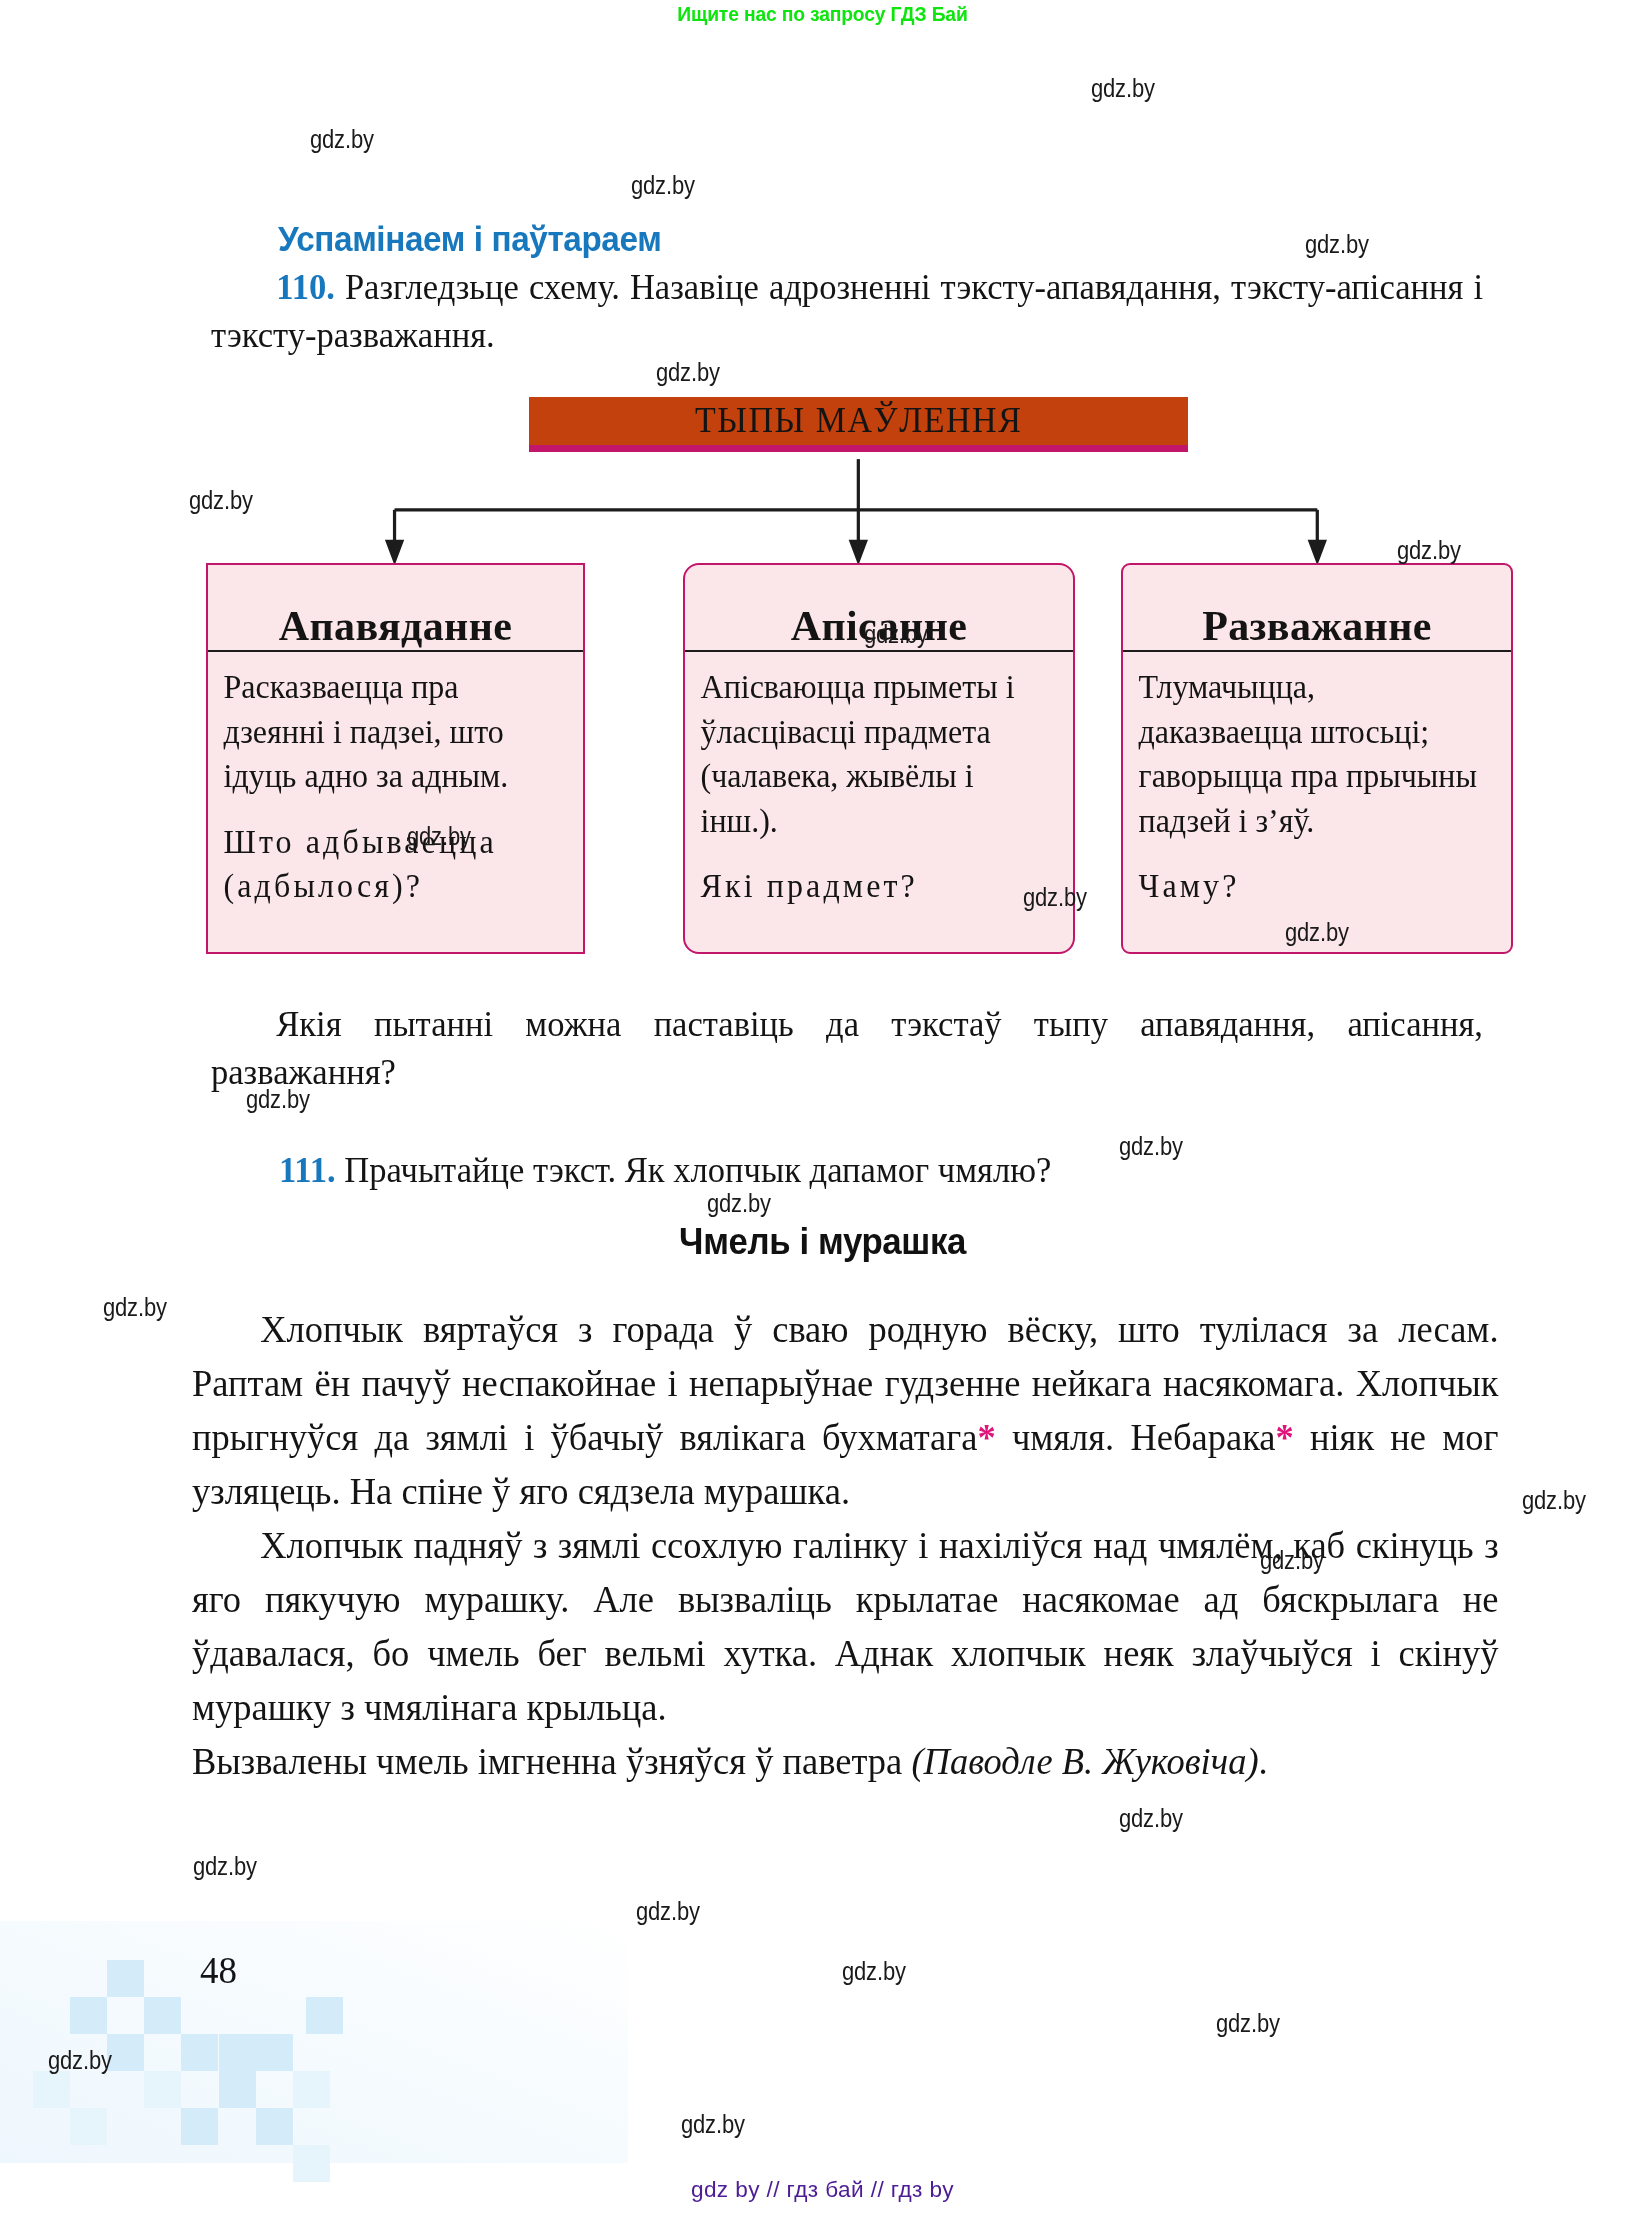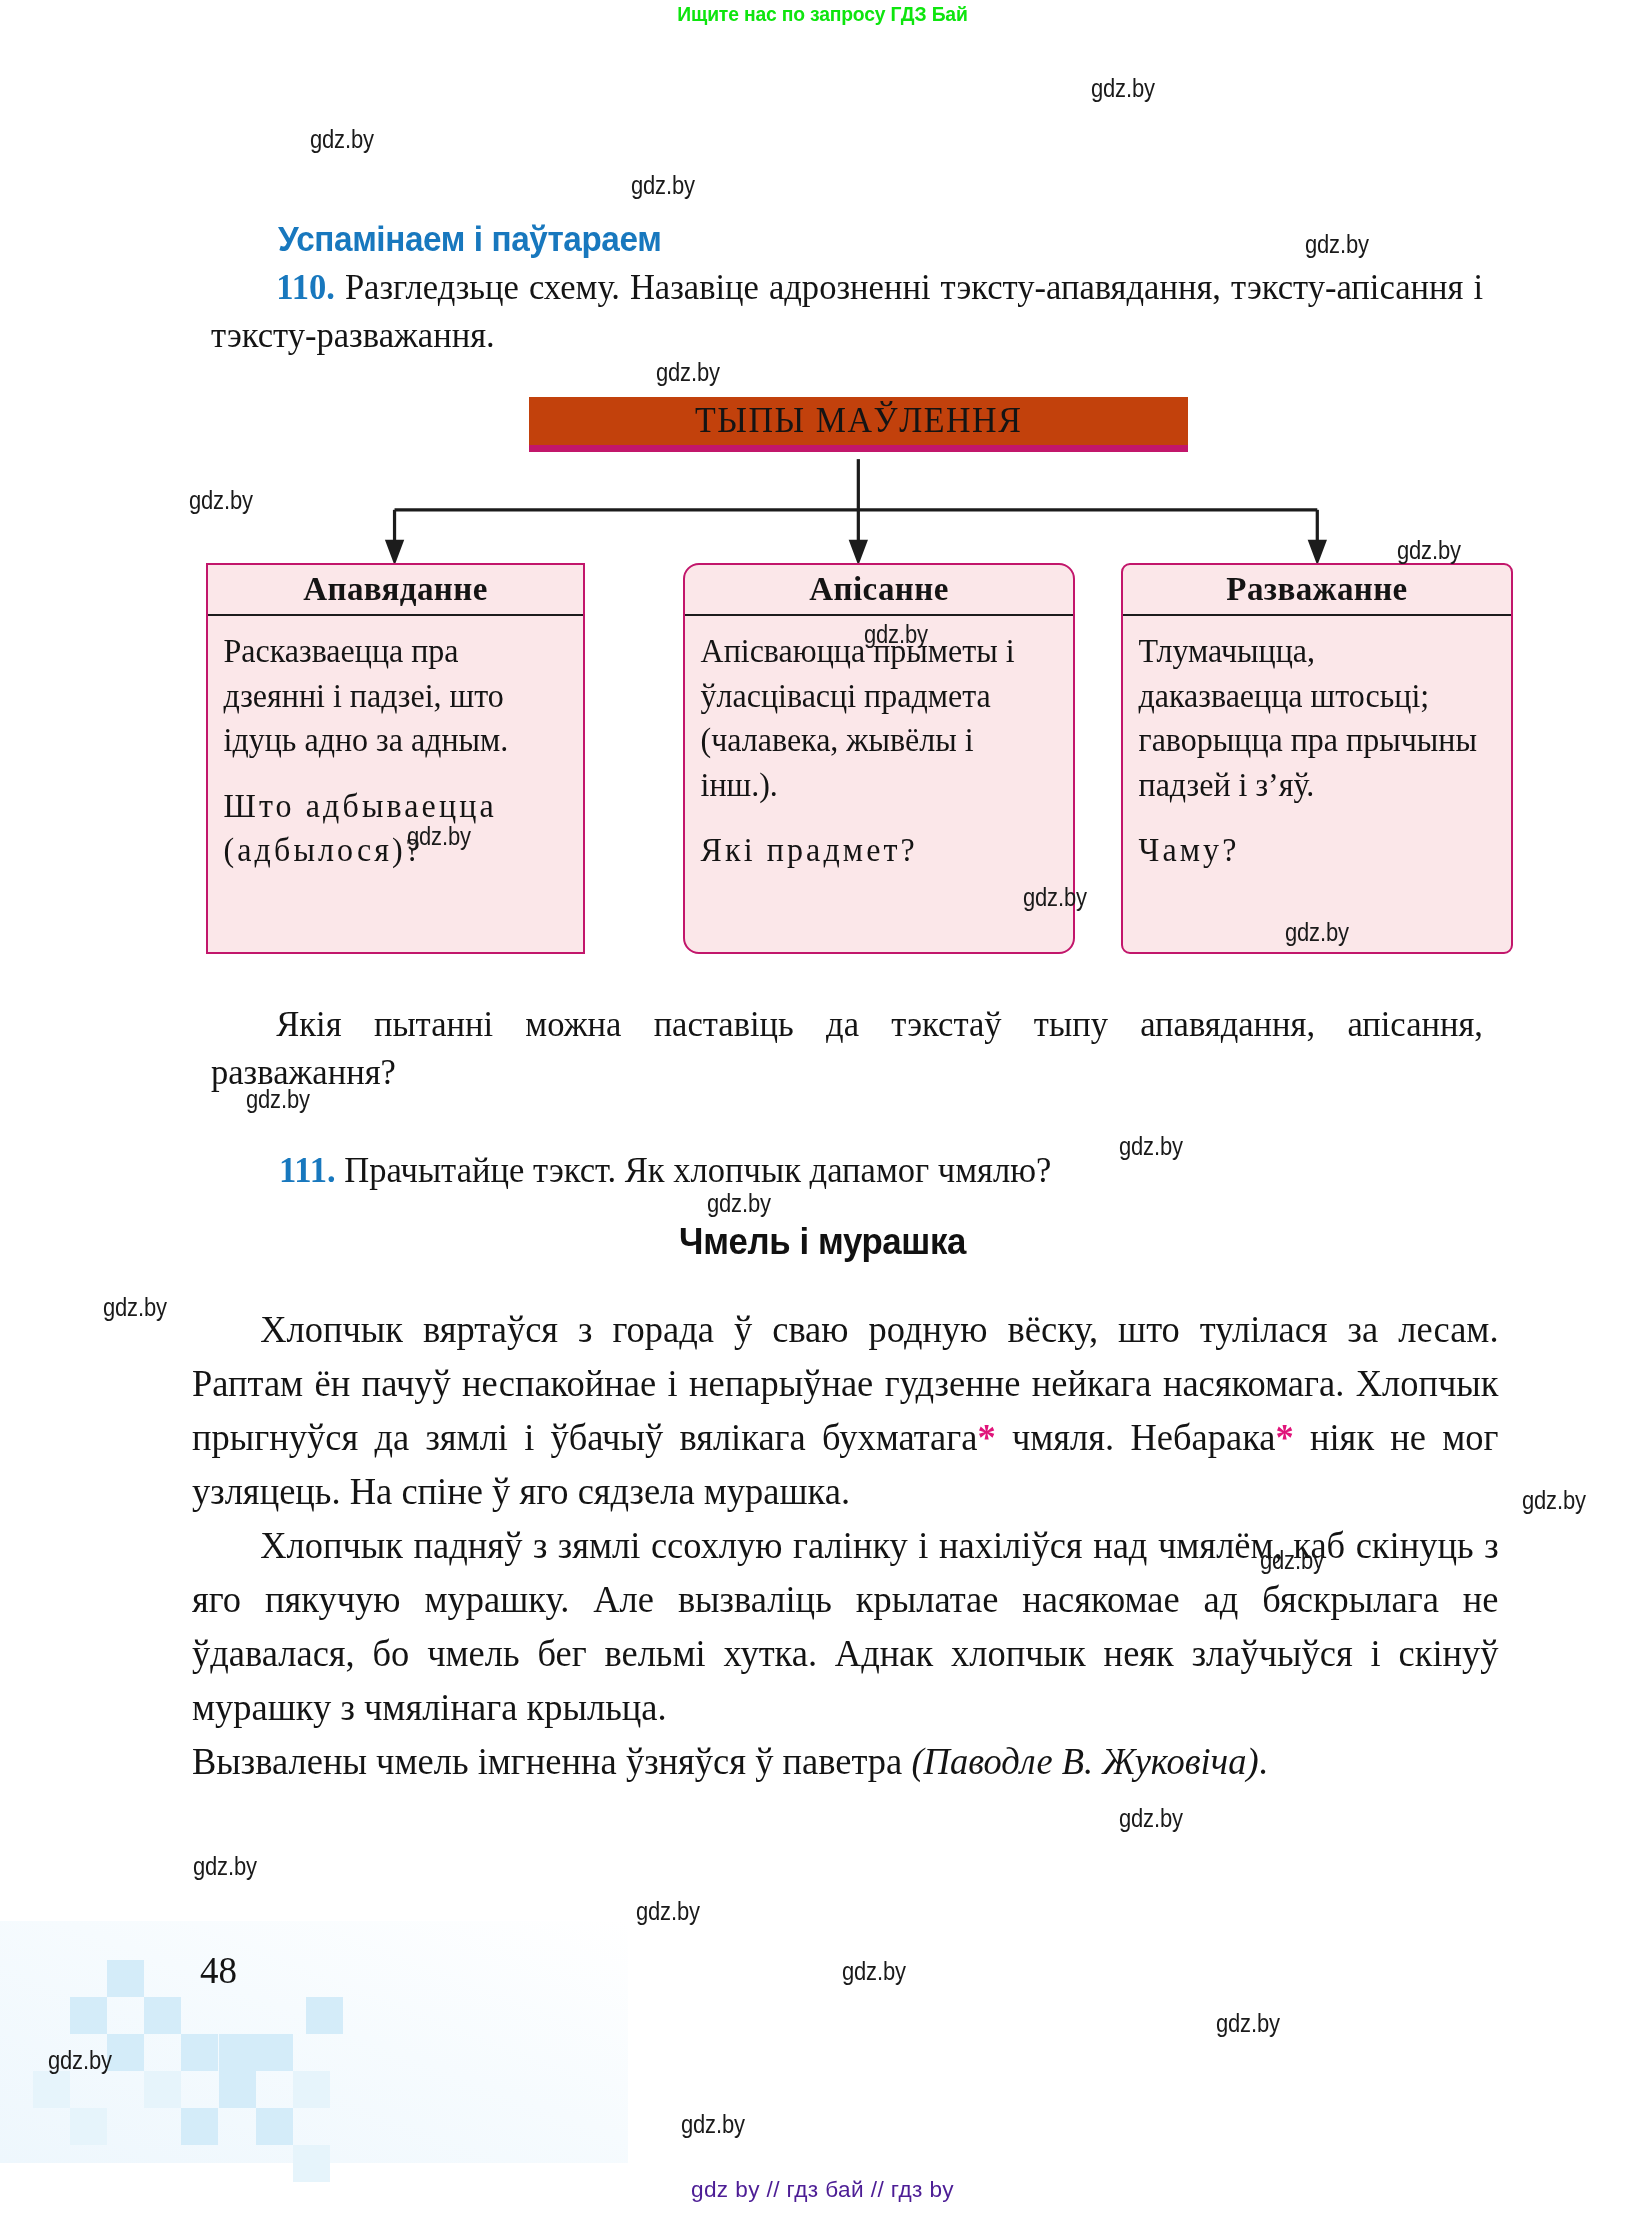--- a/index.html
+++ b/index.html
@@ -110,23 +110,24 @@
     border: 2.4px solid #c2166b;
     top: 563px;
   }
   .sbox .sbox-title {
     height: 51px;
     display: flex;
     align-items: center;
     justify-content: center;
     border-bottom: 2.4px solid #1c1c1c;
     font-weight: bold;
-    font-size: 33px;
+    font-size: 42px;
     color: #141414;
     letter-spacing: 0.4px;
+    margin-top: 36px;
   }
   .sbox .sbox-body {
     padding: 13px 13px 8px 16px;
     font-size: 33px;
     line-height: 1.35;
     color: #141414;
     transform: scaleX(0.97);
     transform-origin: left top;
   }
   .sbox .q {

